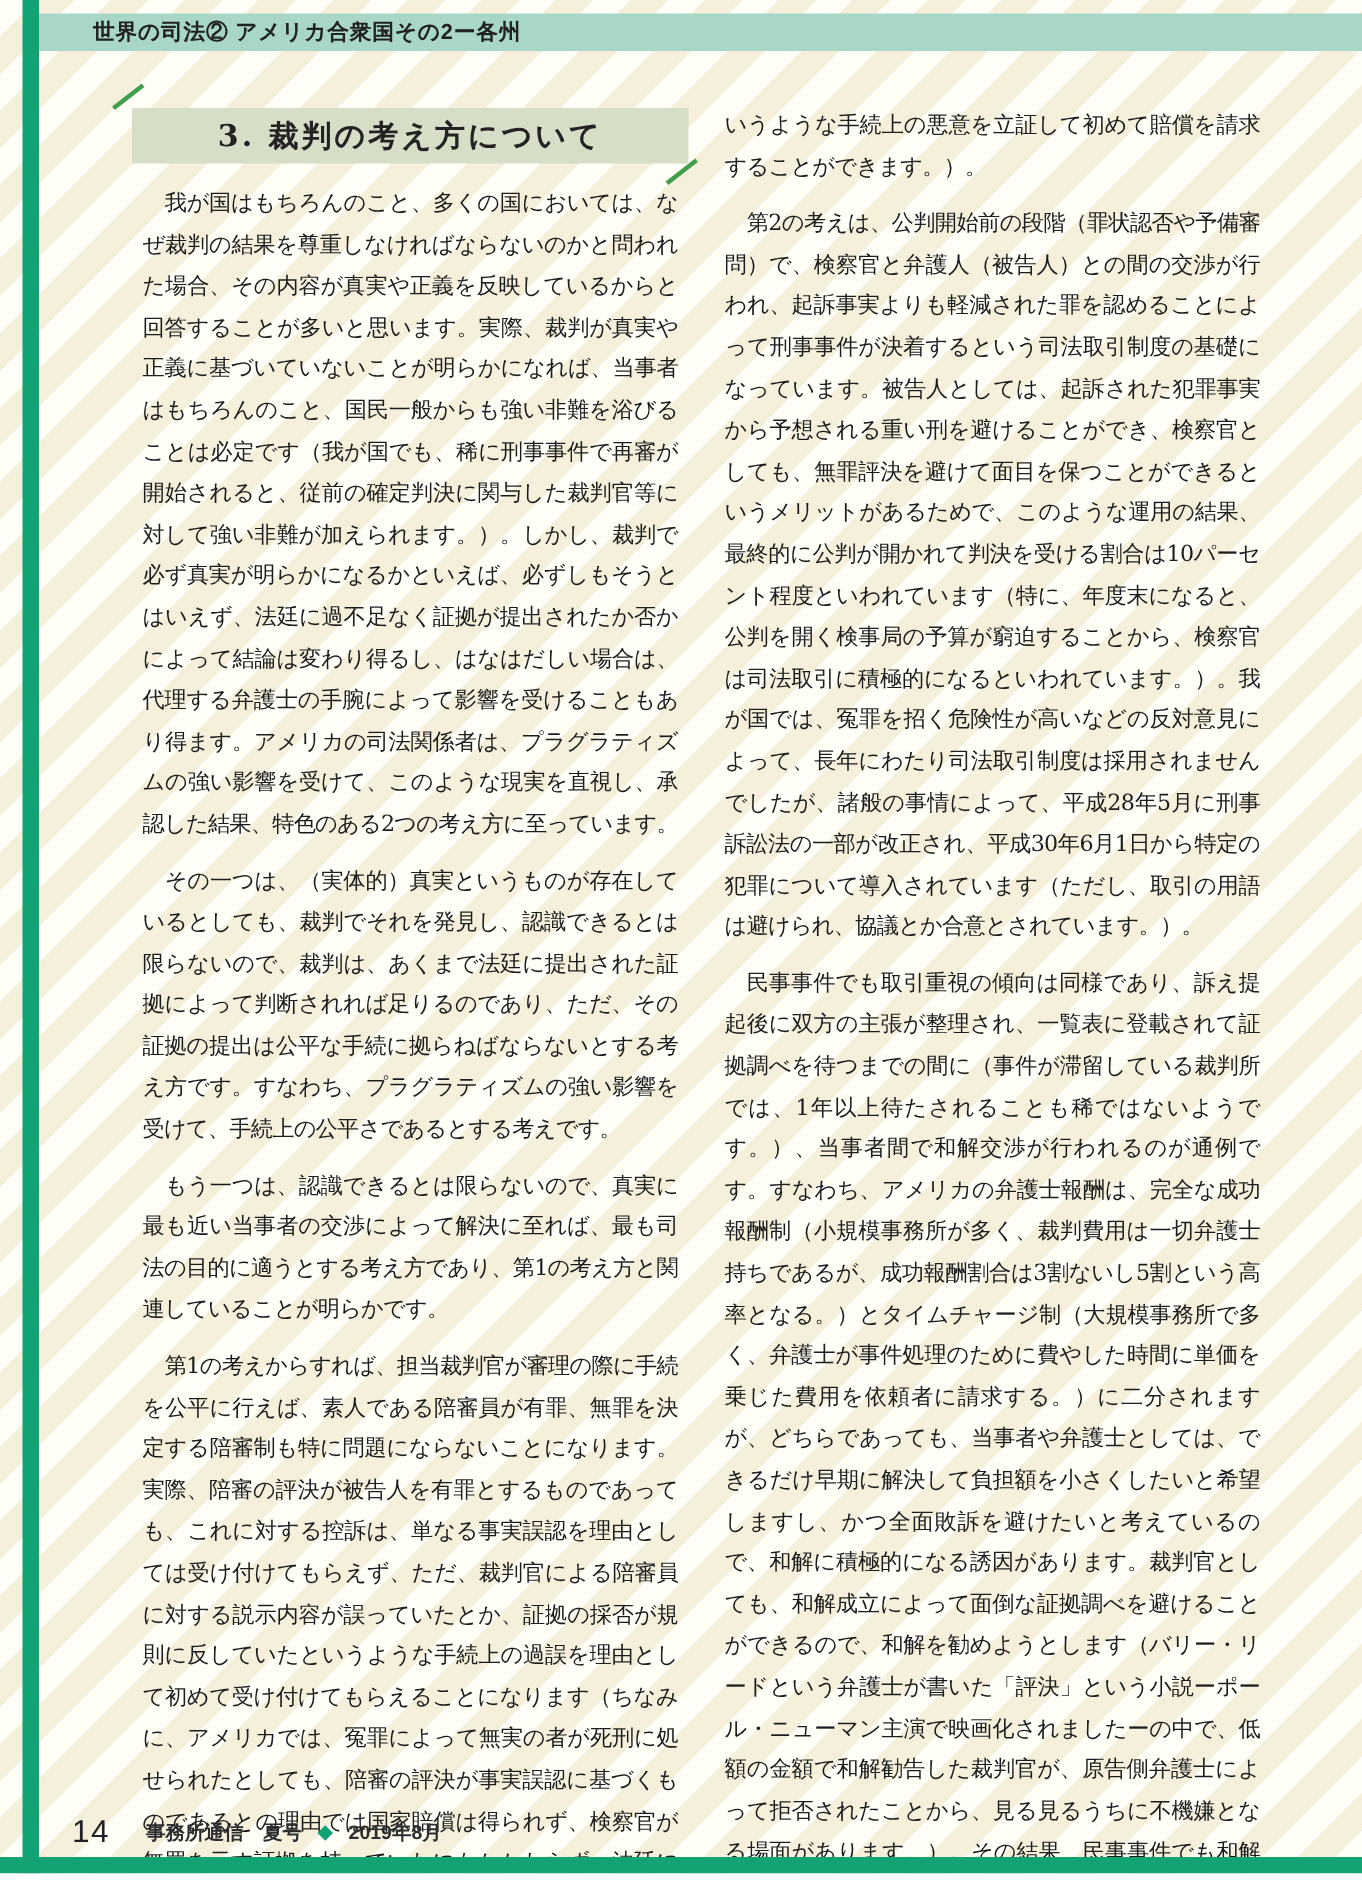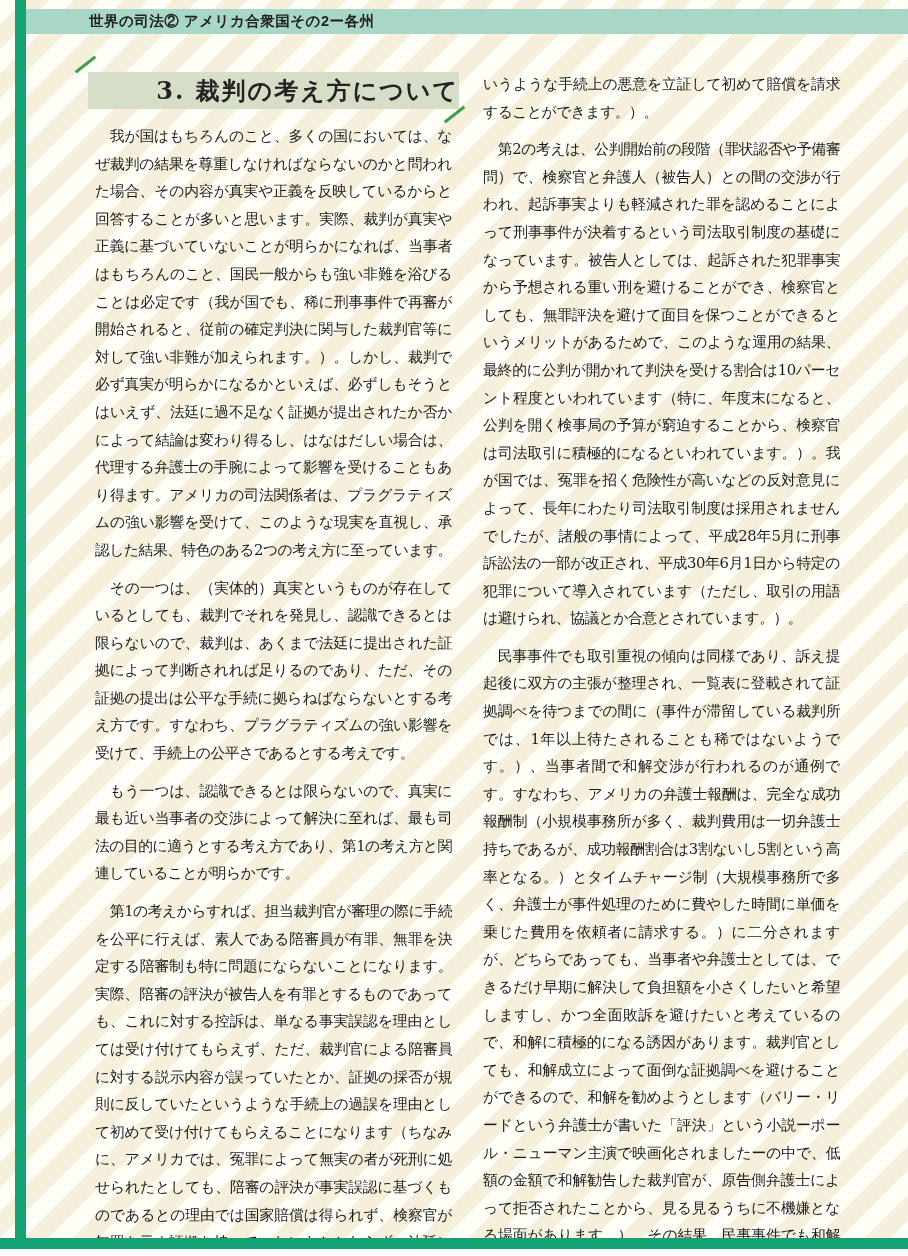--- a/index.html
+++ b/index.html
@@ -13,21 +13,21 @@
   }
   .left-rail {
     position:absolute; left:15px; top:0;
     width:11px; height:1249px;
     background:#13a273;
   }
   .header-band {
     position:absolute; left:26px; top:9px; right:0; height:25px;
     background:#a8d7c8;
     display:flex; align-items:center;
-    padding-left:63px; box-sizing:border-box;
+    padding-left:36px; box-sizing:border-box;
     font-family:"Liberation Sans",sans-serif;
     font-weight:bold; font-size:14.5px; color:#222;
     letter-spacing:0.5px;
   }
   .col {
     position:absolute; width:377px;
     text-align:justify;
     color:#1c1c1c;
   }
   .col-left  { left:85px;  top:72px; }
@@ -35,22 +35,22 @@
   .col p {
     margin:10px; text-indent:1em;
     font-size:14.8px; line-height:27.6px;
     letter-spacing:-0.5px;
   }
   .col p.no-indent { text-indent:0; }
   .sec-heading {
     position:relative;
     background:#d6dec7;
     height:37px; margin:0 3px 13px 3px;
-    display:flex; align-items:center; justify-content:flex-end;
-    font-size:24px; font-weight:bold; letter-spacing:2px; color:#232323;
+    display:flex; align-items:center; justify-content:center;
+    font-size:20px; font-weight:bold; letter-spacing:2px; color:#232323;
   }
   .sec-heading.second { margin-top:11px; }
   .slash {
     position:absolute; width:25px; height:3px;
     background:#3f9f4a;
     transform:rotate(-38deg);
   }
   .slash-tl { left:-15px; top:-9px; }
   .slash-br { right:-8px; bottom:-7px; }
   .continued {
@@ -101,17 +101,24 @@
     <p>第1の考えからすれば、担当裁判官が審理の際に手続を公平に行えば、素人である陪審員が有罪、無罪を決定する陪審制も特に問題にならないことになります。実際、陪審の評決が被告人を有罪とするものであっても、これに対する控訴は、単なる事実誤認を理由としては受け付けてもらえず、ただ、裁判官による陪審員に対する説示内容が誤っていたとか、証拠の採否が規則に反していたというような手続上の過誤を理由として初めて受け付けてもらえることになります（ちなみに、アメリカでは、冤罪によって無実の者が死刑に処せられたとしても、陪審の評決が事実誤認に基づくものであるとの理由では国家賠償は得られず、検察官が無罪を示す証拠を持っていたにもかかわらず、法廷に提出しなかったと</p>
   </div>
 
   <div class="col col-right">
     <p class="no-indent">いうような手続上の悪意を立証して初めて賠償を請求することができます。）。</p>
     <p>第2の考えは、公判開始前の段階（罪状認否や予備審問）で、検察官と弁護人（被告人）との間の交渉が行われ、起訴事実よりも軽減された罪を認めることによって刑事事件が決着するという司法取引制度の基礎になっています。被告人としては、起訴された犯罪事実から予想される重い刑を避けることができ、検察官としても、無罪評決を避けて面目を保つことができるというメリットがあるためで、このような運用の結果、最終的に公判が開かれて判決を受ける割合は10パーセント程度といわれています（特に、年度末になると、公判を開く検事局の予算が窮迫することから、検察官は司法取引に積極的になるといわれています。）。我が国では、冤罪を招く危険性が高いなどの反対意見によって、長年にわたり司法取引制度は採用されませんでしたが、諸般の事情によって、平成28年5月に刑事訴訟法の一部が改正され、平成30年6月1日から特定の犯罪について導入されています（ただし、取引の用語は避けられ、協議とか合意とされています。）。</p>
     <p>民事事件でも取引重視の傾向は同様であり、訴え提起後に双方の主張が整理され、一覧表に登載されて証拠調べを待つまでの間に（事件が滞留している裁判所では、1年以上待たされることも稀ではないようです。）、当事者間で和解交渉が行われるのが通例です。すなわち、アメリカの弁護士報酬は、完全な成功報酬制（小規模事務所が多く、裁判費用は一切弁護士持ちであるが、成功報酬割合は3割ないし5割という高率となる。）とタイムチャージ制（大規模事務所で多く、弁護士が事件処理のために費やした時間に単価を乗じた費用を依頼者に請求する。）に二分されますが、どちらであっても、当事者や弁護士としては、できるだけ早期に解決して負担額を小さくしたいと希望しますし、かつ全面敗訴を避けたいと考えているので、和解に積極的になる誘因があります。裁判官としても、和解成立によって面倒な証拠調べを避けることができるので、和解を勧めようとします（バリー・リードという弁護士が書いた「評決」という小説ーポール・ニューマン主演で映画化されましたーの中で、低額の金額で和解勧告した裁判官が、原告側弁護士によって拒否されたことから、見る見るうちに不機嫌となる場面があります。）。その結果、民事事件でも和解の成立率は90パーセントを超えているのが現状です（我が国では30パーセント台です。）。</p>
     <div class="continued">（続く）</div>
   </div>
 
+  <div class="footer">
+    <span class="page-num">14</span>
+    <span class="pub">事務所通信</span>
+    <span class="issue">夏号</span>
+    <span class="diamond">◆</span>
+    <span class="date">2019年8月</span>
+  </div>
 
   <div class="bottom-bar"></div>
   <div class="bottom-white"></div>
 
 </div>
 
 </body></html>

